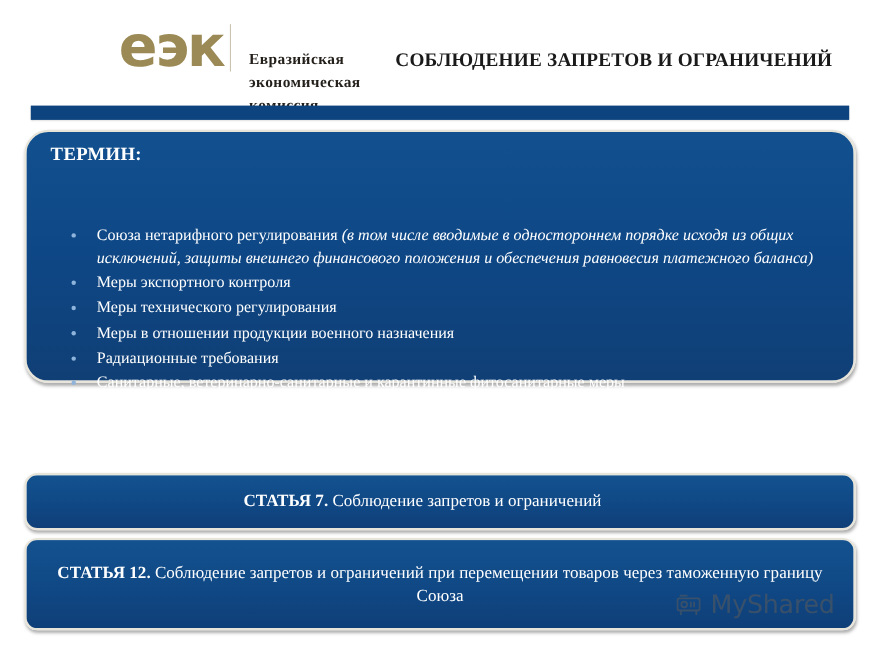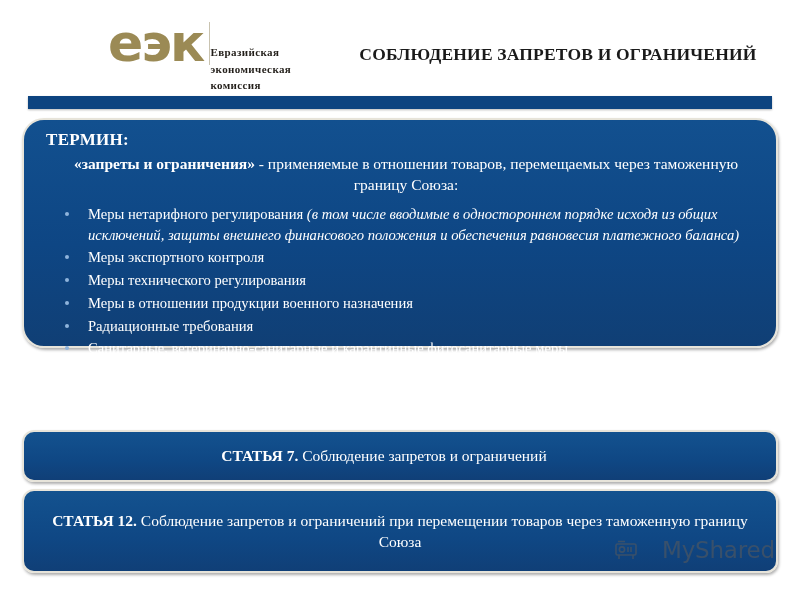--- a/index.html
+++ b/index.html
@@ -36,24 +36,24 @@
     font-size:52px;
     font-weight:700;
     line-height:0.82;
     letter-spacing:-2px;
     color:#9b8a55;
     padding-right:6px;
     border-right:1px solid #c9c3b0;
   }
 
   .logo-words {
-    margin-left:0;
+    margin-left:16px;
     margin-top:22px;
     font-family:"Liberation Serif", serif;
-    font-size:11px;
+    font-size:14px;
     font-weight:700;
     line-height:1.5;
     letter-spacing:0.4px;
     color:#231f1a;
     text-transform:none;
   }
   .logo-words div { white-space:nowrap; }
 
   .slide-title {
     position:absolute;
@@ -164,21 +164,21 @@
     color:#ffffff;
   }
   .article-text b { font-weight:700; }
 
   
   .watermark {
     position:absolute;
     left:613px; top:537px;
     display:flex;
     align-items:center;
-    gap:23px;
+    gap:7px;
     opacity:0.62;
   }
   .wm-icon { width:26px; height:26px; display:block; }
   .wm-text {
     font-family:"DejaVu Sans", sans-serif;
     font-size:23px;
     font-weight:400;
     color:#53585e;
     letter-spacing:-0.2px;
   }
@@ -201,27 +201,24 @@
 
     <div class="slide-title">СОБЛЮДЕНИЕ ЗАПРЕТОВ И ОГРАНИЧЕНИЙ</div>
   </div>
 
   <div class="header-rule"></div>
 
   <div class="panel panel-term">
 
     <div class="term-label">ТЕРМИН:</div>
 
-    <div class="term-lead">
-      <b>«запреты и ограничения»</b><span> - применяемые в отношении товаров, перемещаемых через таможенную границу Союза:</span>
-    </div>
 
     <ul class="bullets">
       <li class="bullet">
-        <span>Меры нетарифного регулирования </span><i>(в том числе вводимые в одностороннем порядке исходя из общих исключений, защиты внешнего финансового положения и обеспечения равновесия платежного баланса)</i>
+        <span>Союза нетарифного регулирования </span><i>(в том числе вводимые в одностороннем порядке исходя из общих исключений, защиты внешнего финансового положения и обеспечения равновесия платежного баланса)</i>
       </li>
       <li class="bullet">
         <span>Меры экспортного контроля</span>
       </li>
       <li class="bullet">
         <span>Меры технического регулирования</span>
       </li>
       <li class="bullet">
         <span>Меры в отношении продукции военного назначения</span>
       </li>

